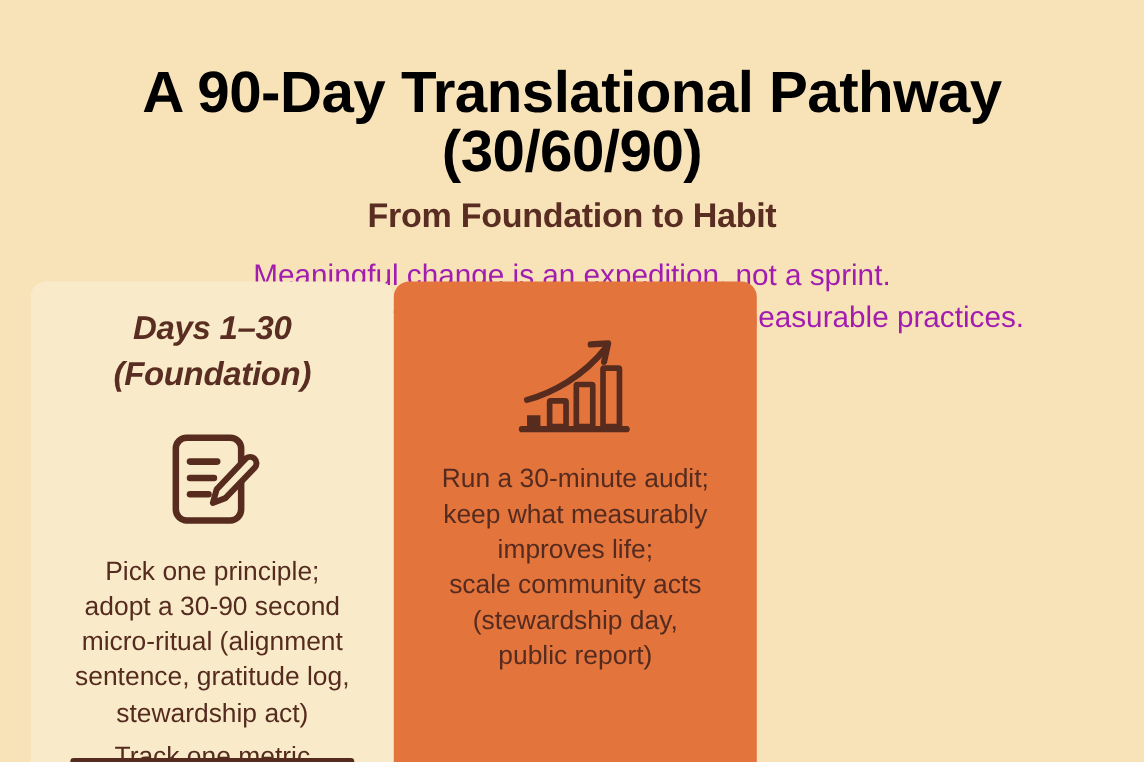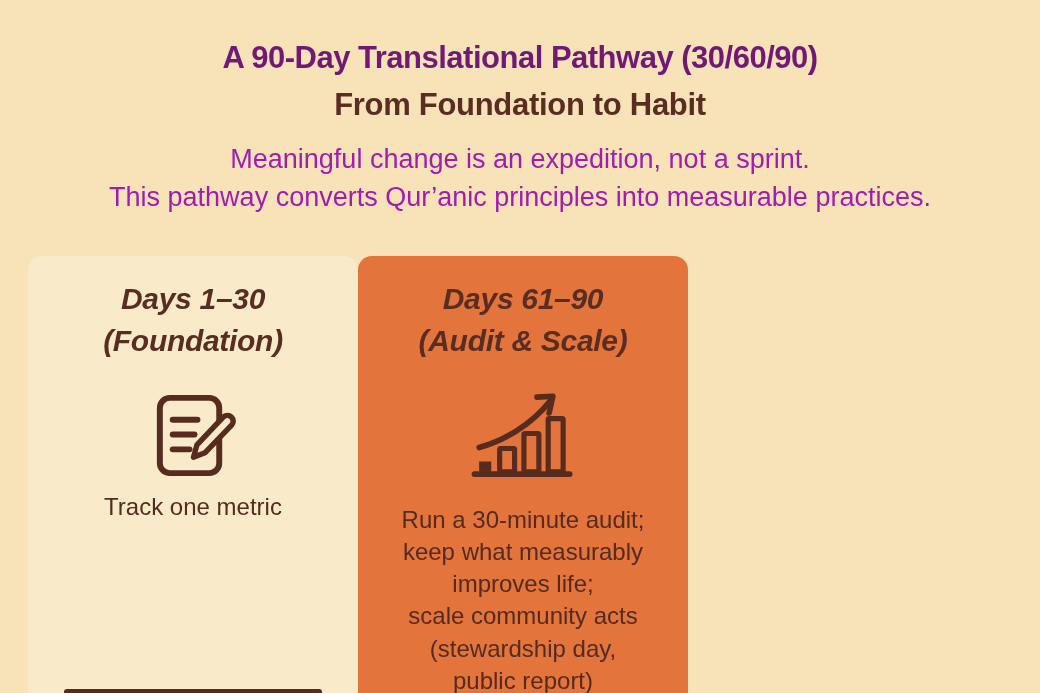--- a/index.html
+++ b/index.html
@@ -9,26 +9,26 @@
   .canvas {
     position: relative;
     width: 1040px;
     height: 693px;
     overflow: hidden;
     background: #f8e3b9;
     color: #5a2d22;
   }
   header { text-align: center; padding-top: 42px; }
   h1 {
-    margin: 0;
-    font-size: 31px;
+    margin: 16px;
+    font-size: 53px;
     font-weight: 700;
     line-height: 1.0;
     letter-spacing: -0.5px;
-    color: #701a75;
+    color: #000000;
   }
   h2 {
     margin: 16px 0 0 0;
     font-size: 31px;
     font-weight: 700;
     line-height: 1.0;
     letter-spacing: -0.3px;
     color: #5a2d22;
   }
   .desc {
@@ -112,28 +112,31 @@
 (Foundation)</h3>
       <div class="icon-wrap">
         <svg viewBox="0 0 96 96" width="95" height="95" aria-hidden="true">
           <rect x="14" y="11" width="60" height="76" rx="10" fill="none" stroke="#572b1e" stroke-width="6"></rect>
           <line x1="27" y1="33" x2="52" y2="33" stroke="#572b1e" stroke-width="6" stroke-linecap="round"></line>
           <line x1="27" y1="48" x2="49" y2="48" stroke="#572b1e" stroke-width="6" stroke-linecap="round"></line>
           <line x1="27" y1="63" x2="44" y2="63" stroke="#572b1e" stroke-width="6" stroke-linecap="round"></line>
           <path d="M48 71 L51.5 58.5 L78 30.5 A5.8 5.8 0 0 1 86.5 38.5 L59.5 66.5 Z" fill="#f9ebc9" stroke="#572b1e" stroke-width="5.5" stroke-linejoin="round"></path>
         </svg>
       </div>
+      <p class="body">Pick one principle;
+adopt a 30-90 second
+micro-ritual (alignment
+sentence, gratitude log,
+stewardship act)</p>
       <p class="body extra">Track one metric</p>
       <div class="sliver"></div>
     </section>
 
 
     <section class="col col-3">
-      <h3>Days 61–90
-(Audit &amp; Scale)</h3>
       <div class="icon-wrap">
         <svg viewBox="0 0 120 105" width="112" height="98" aria-hidden="true">
           <path d="M13 67 C38 60 68 44 90 16" fill="none" stroke="#572b1e" stroke-width="6" stroke-linecap="round"></path>
           <path d="M75 13 L92 12 L88 30" fill="none" stroke="#572b1e" stroke-width="6" stroke-linecap="round" stroke-linejoin="round"></path>
           <rect x="13" y="82" width="13" height="11" fill="#572b1e"></rect>
           <rect x="35" y="68" width="16" height="25" rx="1" fill="none" stroke="#572b1e" stroke-width="5.5"></rect>
           <rect x="61" y="52" width="16" height="41" rx="1" fill="none" stroke="#572b1e" stroke-width="5.5"></rect>
           <rect x="87" y="36" width="16" height="57" rx="1" fill="none" stroke="#572b1e" stroke-width="5.5"></rect>
           <line x1="8" y1="95.5" x2="110" y2="95.5" stroke="#572b1e" stroke-width="6" stroke-linecap="round"></line>
         </svg>

